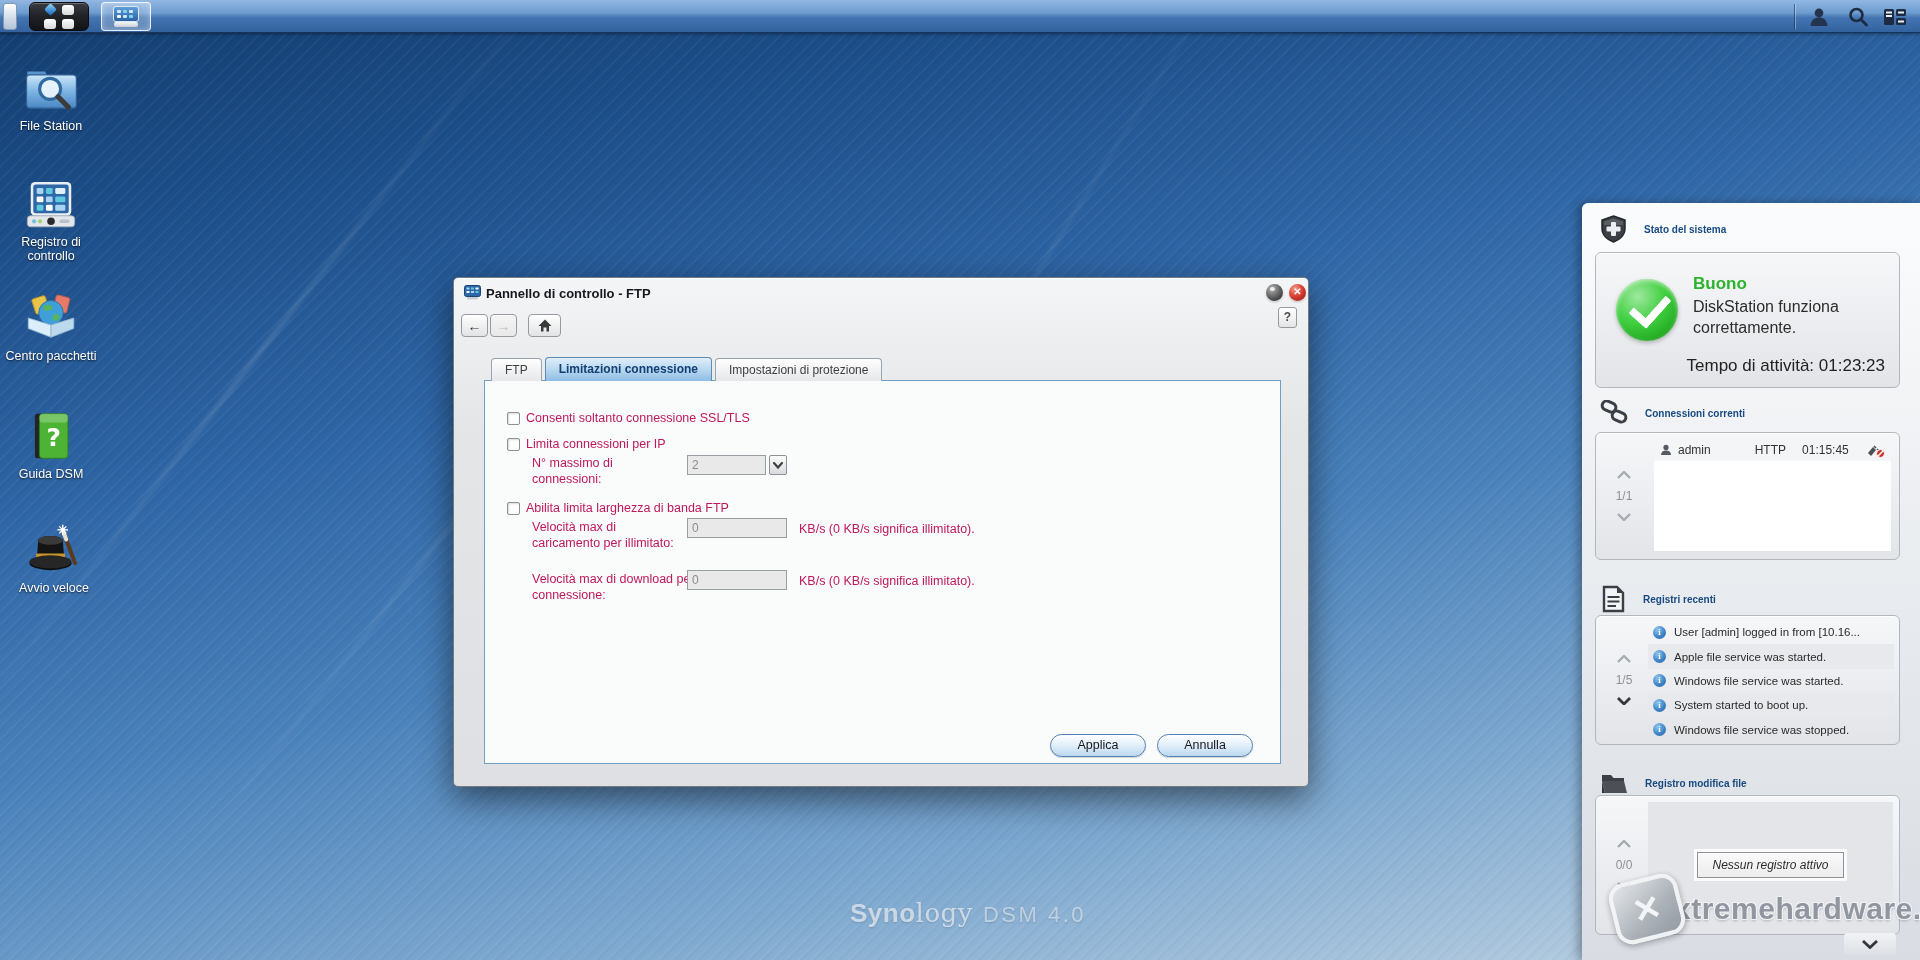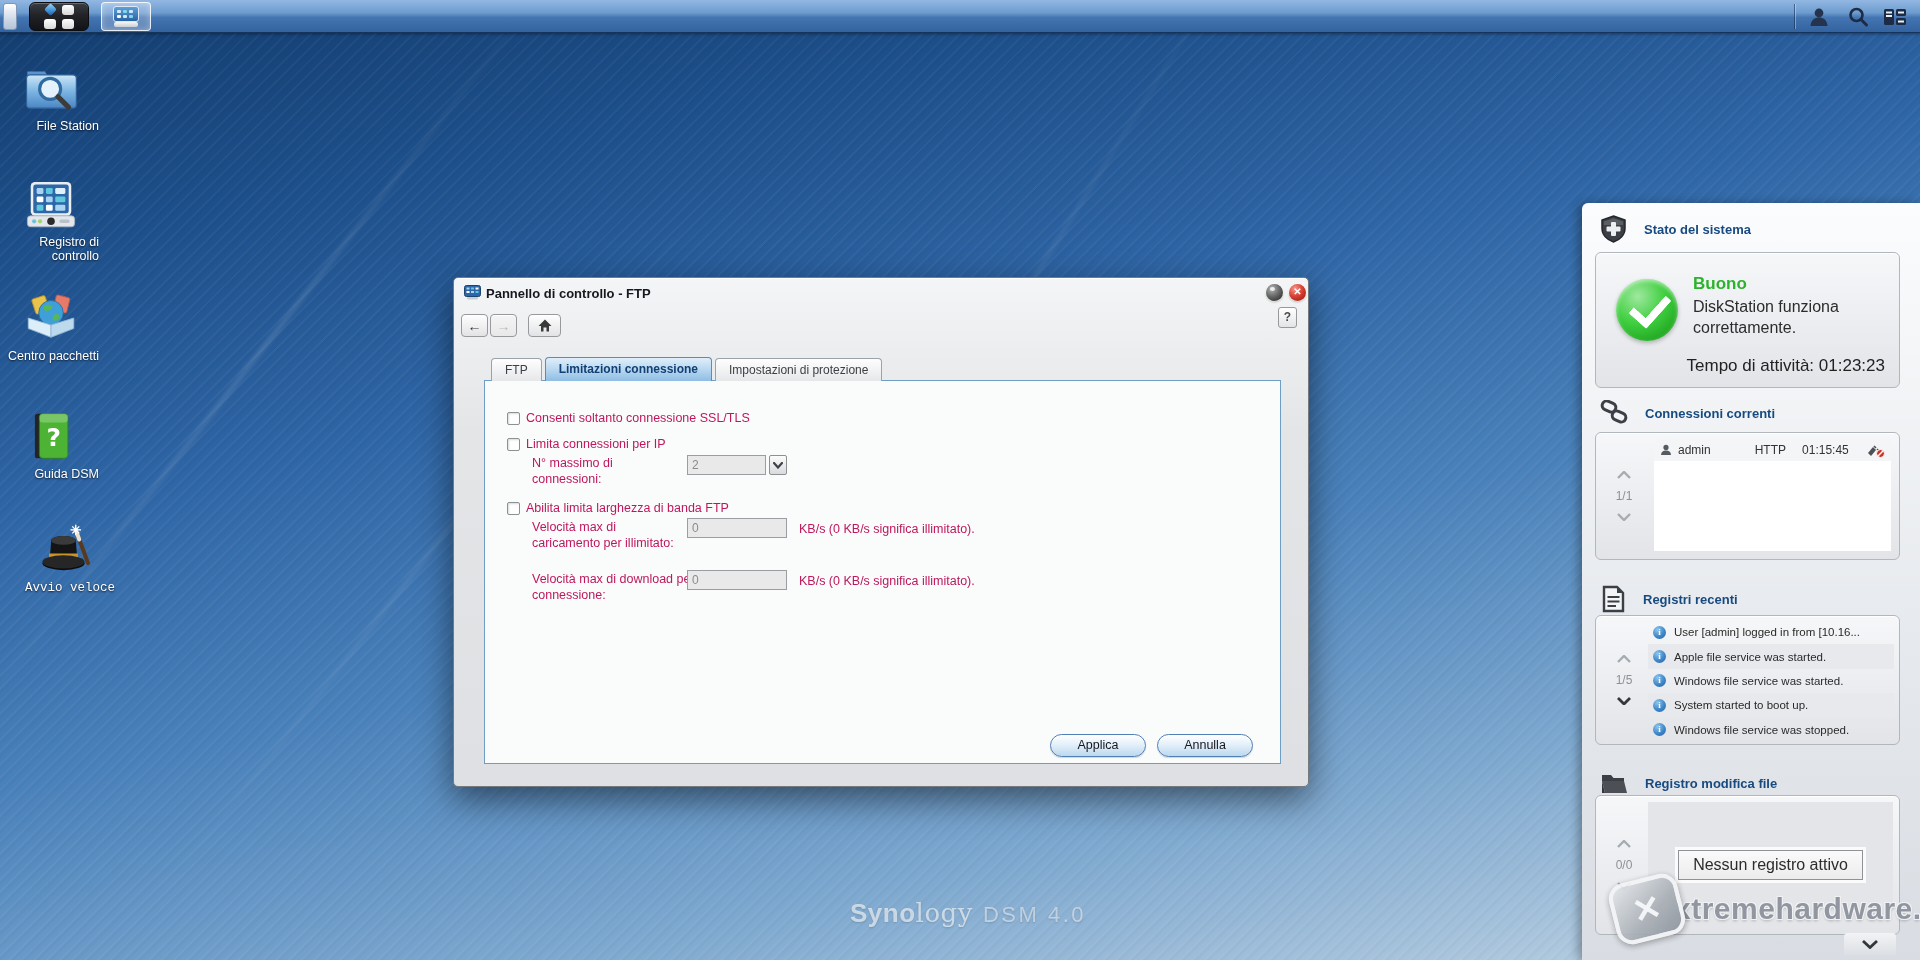--- a/index.html
+++ b/index.html
@@ -40,21 +40,21 @@
   .mini-cp .scr i:nth-child(1){left:3px;top:3px;} .mini-cp .scr i:nth-child(2){left:9px;top:3px;background:#7fd7e8;}
   .mini-cp .scr i:nth-child(3){left:15px;top:3px;} .mini-cp .scr i:nth-child(4){left:3px;top:8px;background:#ffffff;}
   .mini-cp .scr i:nth-child(5){left:9px;top:8px;} .mini-cp .scr i:nth-child(6){left:15px;top:8px;background:#7fd7e8;}
   .mini-cp .base { position:absolute; left:1px; bottom:0; width:24px; height:5px; border-radius:2px;
     background:linear-gradient(#f4f6f8,#c9ced5); }
   .tb-div { position:absolute; right:125px; top:4px; width:1px; height:25px; background:rgba(18,40,72,.55); box-shadow:1px 0 0 rgba(255,255,255,.35); }
   .tb-ico { position:absolute; top:3px; width:34px; height:27px; display:flex; align-items:center; justify-content:center; border-radius:4px; }
   .tb-ico svg { display:block; }
 
   
-  .dicon { position:absolute; width:96px; text-align:right; cursor:default; }
+  .dicon { position:absolute; width:96px; text-align:center; cursor:default; }
   .dicon .img { width:56px; height:56px; margin:0 auto; display:flex; align-items:center; justify-content:center; }
   .dicon .lbl { margin-top:3px; font-size:12.5px; color:#ffffff; text-shadow:0 1px 2px rgba(0,0,0,.75); line-height:1.15; }
 
   
   #win { position:absolute; left:453px; top:277px; width:856px; height:510px; border-radius:5px;
     background:linear-gradient(#f4f5f6,#e4e5e7 30%,#dfe0e3); border:1px solid #707necef; border:1px solid #76797d;
     box-shadow:0 12px 34px rgba(0,0,0,.5), inset 0 1px 0 rgba(255,255,255,.9); z-index:30; }
   .wtitle-icon { position:absolute; left:10px; top:7px; }
   .wtitle { position:absolute; left:32px; top:8px; font-size:13px; font-weight:bold; color:#17171f; }
   .sphere { position:absolute; top:6px; width:17px; height:17px; border-radius:50%; box-shadow:0 0 0 1px rgba(255,255,255,.55), 0 1px 2px rgba(0,0,0,.4); }
@@ -87,21 +87,21 @@
     background:linear-gradient(#fcfcfc,#d9dadd); display:flex; align-items:center; justify-content:center; }
   .pill { position:absolute; width:96px; height:23px; border-radius:12px; border:1px solid #4f7fb5;
     background:linear-gradient(#ffffff 0%, #e4f0fa 45%, #bcd8ee 100%); font-size:12.5px; color:#17171f;
     text-align:center; line-height:21px; box-shadow:inset 0 1px 0 #fff, 0 1px 1px rgba(0,0,0,.15); }
 
   
   #widgets { position:absolute; left:1582px; top:203px; width:338px; height:757px;
     background:linear-gradient(#fbfcfd,#e7eaee 55%,#d9dde3); border-radius:6px 0 0 0;
     box-shadow:-4px 0 10px rgba(0,0,0,.3); z-index:20; }
   .whdr { position:absolute; left:18px; display:flex; align-items:center; gap:17px; }
-  .whdr .wt { font-size:13px; font-weight:bold; color:#174a80;text-align:center; }
+  .whdr .wt { font-size:10px; font-weight:bold; color:#174a80;text-align:center; }
   .wbox { position:absolute; left:13px; width:305px; border:1px solid #b2b6bd; border-radius:6px;
     background:linear-gradient(#f6f7f9,#e2e4e8); box-shadow:inset 0 1px 0 #fff; }
   .pager { position:absolute; left:0; top:0; bottom:0; width:56px; display:flex; flex-direction:column;
     align-items:center; justify-content:center; gap:10px; color:#8d9196; font-size:12px; }
   .chev { width:14px; height:8px; }
   .statusgreen { position:absolute; left:20px; top:26px; width:62px; height:62px; border-radius:50%;
     background:radial-gradient(circle at 35% 28%, #9fe89f, #3fcf3f 45%, #1da01d 85%);
     box-shadow:inset 0 2px 4px rgba(255,255,255,.6), 0 2px 4px rgba(0,0,0,.25); }
   .statusgreen::after { content:""; position:absolute; left:15px; top:16px; width:30px; height:16px;
     border-left:8px solid #fff; border-bottom:8px solid #fff; transform:rotate(-48deg); border-radius:2px; }
@@ -113,21 +113,21 @@
   .connrow .proto { margin-left:38px; } .connrow .ctime { margin-left:10px; }
   .connrow .dis { margin-left:auto; }
   .logrows { position:absolute; left:52px; top:4px; right:5px; bottom:4px; }
   .logrow { height:24.4px; display:flex; align-items:center; gap:8px; padding:0 5px; font-size:11.5px; color:#2a2a2a; white-space:nowrap; overflow:hidden; }
   .logrow:nth-child(even) { background:#e7e9ec; }
   .info-ic { width:13px; height:13px; min-width:13px; border-radius:50%;
     background:radial-gradient(circle at 35% 28%, #8cc6ef, #3f86c8 55%, #2a68a6 90%);
     color:#fff; font-size:9px; font-weight:bold; text-align:center; line-height:13px; font-family:"Liberation Serif",serif; }
   .filearea { position:absolute; left:52px; top:6px; right:6px; bottom:6px; background:#e3e5e8; display:flex; align-items:center; justify-content:center; }
   .nolog { padding:5px 14px; background:linear-gradient(#fafafa,#ececec); border:1px solid #8f9296;
-    box-shadow:0 0 0 3px #fbfbfc; font-size:16px; color:#2c2c2c; }
+    box-shadow:0 0 0 3px #fbfbfc; font-size:12px; color:#2c2c2c;font-style:italic; }
   .collapse { position:absolute; left:262px; top:730px; width:52px; height:22px; border-radius:4px 4px 0 0;
     background:linear-gradient(#f2f3f5,#dcdfe4); display:flex; align-items:center; justify-content:center; }
 
   
   #syno { position:absolute; left:0; right:0; top:898px; text-align:center; color:rgba(255,255,255,.62);
     font-size:26px; letter-spacing:.5px; text-shadow:0 1px 2px rgba(0,0,0,.15); z-index:5;margin-left:16px; }
   #syno .b { font-weight:bold; }
   #syno .l { font-family:"DejaVu Serif", serif; }
   #syno .dsm { font-size:22px; color:rgba(255,255,255,.5); letter-spacing:2.5px; margin-left:10px; }
   #wmark { position:absolute; left:1612px; top:878px; display:flex; align-items:center; z-index:40; opacity:.93; }
@@ -261,21 +261,21 @@
       <svg width="50" height="52" viewBox="0 0 56 58">
         <rect x="10" y="4" width="10" height="50" rx="3" fill="#242424"></rect>
         <rect x="15" y="4" width="32" height="50" rx="4" fill="#4db335" stroke="#2e7d1f"></rect>
         <rect x="15" y="4" width="32" height="10" rx="4" fill="rgba(255,255,255,.25)"></rect>
         <text x="31" y="40" text-anchor="middle" font-family="DejaVu Sans, sans-serif" font-size="28" font-weight="bold" fill="#ffffff">?</text>
       </svg>
     </div>
     <div class="lbl">Guida DSM</div>
   </div>
 
-  <div class="dicon" style="left:19px;top:522px;font-family:Liberation Mono, monospace;">
+  <div class="dicon" style="left:6px;top:522px;">
     <div class="img">
       <svg width="56" height="52" viewBox="0 0 64 58">
         <line x1="42" y1="6" x2="56" y2="44" stroke="#5a3a1e" stroke-width="4.6" stroke-linecap="round"></line>
         <line x1="42" y1="6" x2="46" y2="17" stroke="#e8e0d0" stroke-width="4.6" stroke-linecap="round"></line>
         <g stroke="#ffffff" stroke-width="1.6">
             <line x1="42" y1="0" x2="42" y2="12"></line>
             <line x1="36" y1="6" x2="48" y2="6"></line>
             <line x1="38" y1="2" x2="46" y2="10"></line>
             <line x1="46" y1="2" x2="38" y2="10"></line>
           </g>

